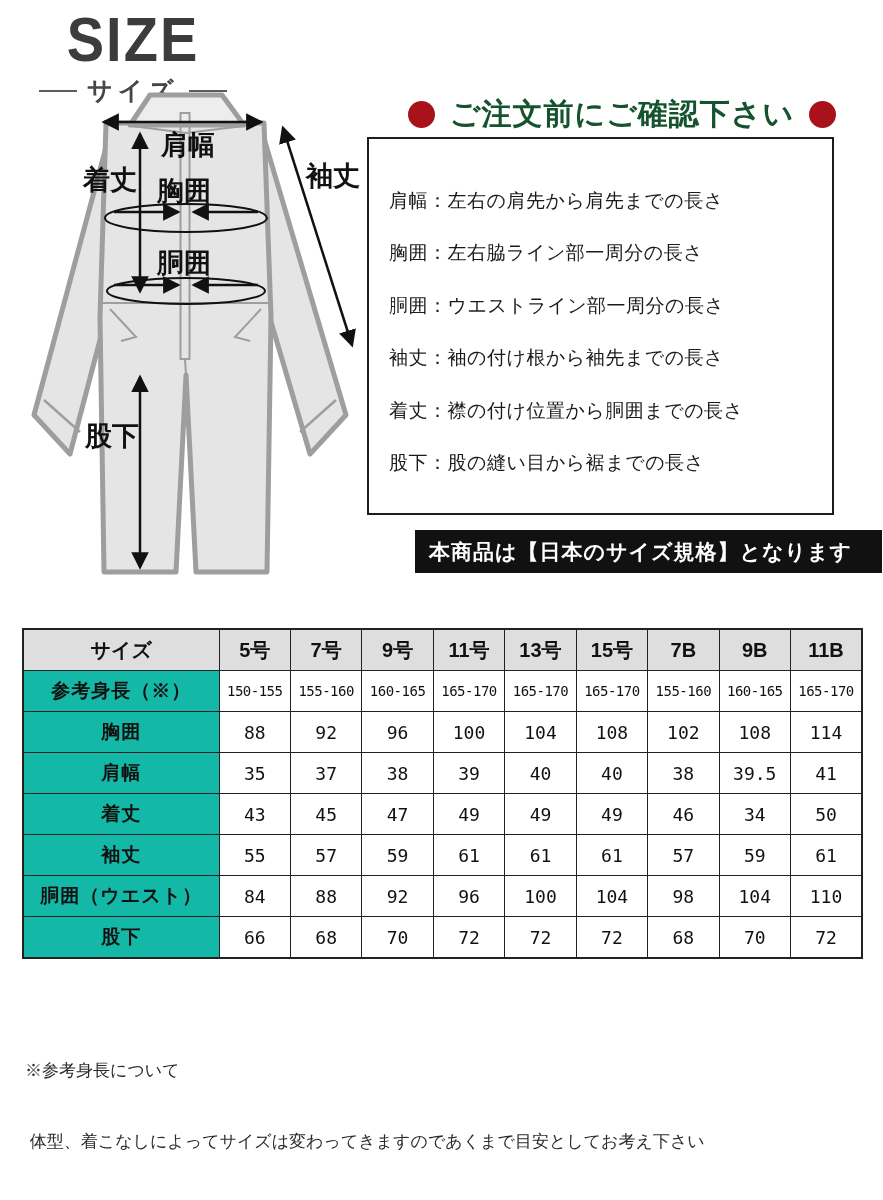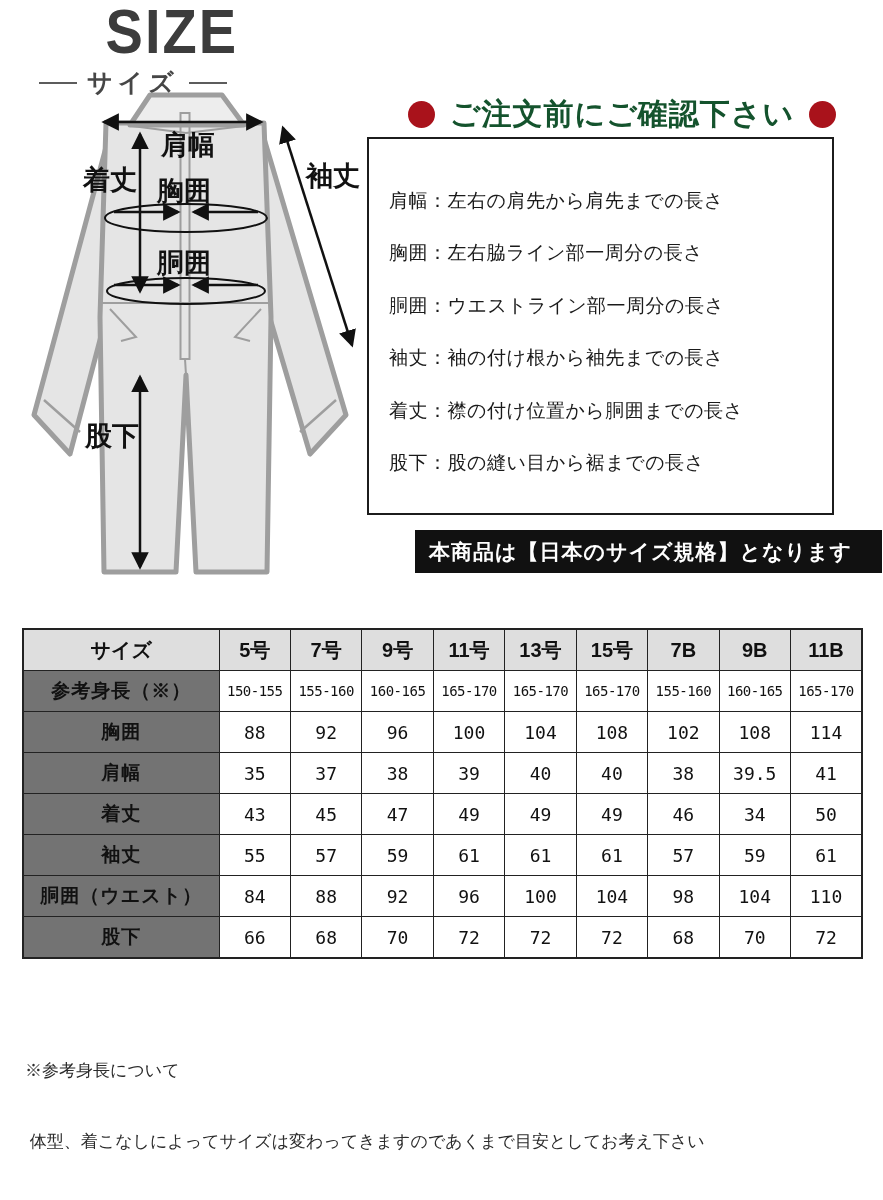--- a/index.html
+++ b/index.html
@@ -1,20 +1,20 @@
 <!DOCTYPE html>
 <html><head>
 <meta charset="utf-8">
 <style>
   html,body{margin:0;padding:0;background:#fff;}
   .page{position:relative;width:883px;height:1200px;background:#ffffff;overflow:hidden;
         font-family:"Liberation Sans",sans-serif;color:#1a1a1a;}
 
   
-  .size-title{position:absolute;left:28px;top:0;width:210px;text-align:right;}
+  .size-title{position:absolute;left:28px;top:8px;width:210px;text-align:center;}
   .size-en{font-size:56px;font-weight:bold;color:#3c3c3c;letter-spacing:2px;line-height:1.0;
            display:inline-block;transform:scaleY(1.12);transform-origin:top;}
   .size-ja-row{display:flex;align-items:center;justify-content:center;gap:10px;margin-top:10px;}
   .hline{width:38px;height:2px;background:#5c5c5c;}
   .size-ja{font-size:25px;font-weight:bold;color:#464646;letter-spacing:5px;}
 
   
   .garment{position:absolute;left:0;top:85px;}
   .garment text{font-weight:bold;fill:#111;font-size:27px;font-family:"Liberation Sans",sans-serif;}
 
@@ -34,21 +34,21 @@
   .jp-banner{position:absolute;left:383px;top:530px;width:467px;height:43px;background:#111111;
              color:#ffffff;font-size:21px;font-weight:bold;display:flex;align-items:center;
              padding-left:14px;box-sizing:border-box;letter-spacing:1px;white-space:nowrap;margin-left:32px;}
 
   
   .size-table{position:absolute;left:22px;top:628px;width:841px;border-collapse:collapse;
               table-layout:fixed;border:2px solid #222;}
   .size-table th,.size-table td{border:1px solid #222;text-align:center;height:40px;padding:0;
               overflow:hidden;white-space:nowrap;vertical-align:middle;}
   .size-table thead th{background:#dedede;font-size:20px;font-weight:bold;color:#111;}
-  .size-table .rowlabel{background:#737373;font-size:19px;font-weight:bold;color:#111;letter-spacing:1px;}
+  .size-table .rowlabel{background:#14b8a6;font-size:19px;font-weight:bold;color:#111;letter-spacing:1px;}
   .size-table td.data{font-family:"DejaVu Sans Mono",monospace;font-size:18px;color:#111;background:#fff;}
   .size-table td.data.small{font-size:14px;letter-spacing:-0.5px;}
 
   
   .notes{position:absolute;left:25px;top:1012px;width:850px;font-size:17px;line-height:23.5px;
          color:#2b2b2b;white-space:pre-wrap;}
 </style>
 </head>
 <body>
 

